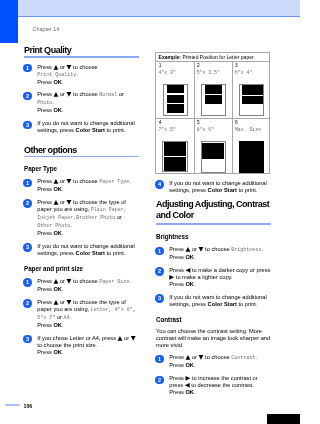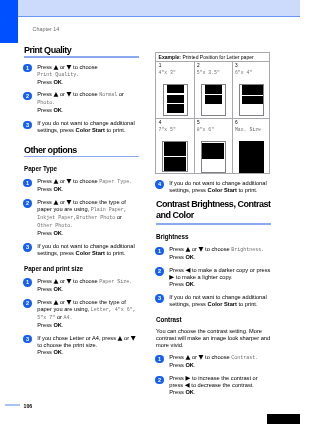--- a/index.html
+++ b/index.html
@@ -107,21 +107,21 @@
       <div class="step">
         <div class="num">3</div>
         <div class="txt">If you chose Letter or A4, press <span class="tri">▲</span> or <span class="tri">▼</span> to choose the print size.<br>Press <b>OK</b>.</div>
       </div>
     </div>
   <div class="col col-right" id="rightcol">
       <div class="step">
         <div class="num">4</div>
         <div class="txt">If you do not want to change additional settings, press <b>Color Start</b> to print.</div>
       </div>
-      <h2>Contrast Brightness, Contrast and Color</h2>
+      <h2>Adjusting Adjusting, Contrast and Color</h2>
       <div class="h2rule"></div>
       <h3>Brightness</h3>
       <div class="step">
         <div class="num">1</div>
         <div class="txt">Press <span class="tri">▲</span> or <span class="tri">▼</span> to choose <span class="mono">Brightness.</span><br>Press <b>OK</b>.</div>
       </div>
       <div class="step">
         <div class="num">2</div>
         <div class="txt">Press <span class="tri">◀</span> to make a darker copy or press <span class="tri">▶</span> to make a lighter copy.<br>Press <b>OK</b>.</div>
       </div>

